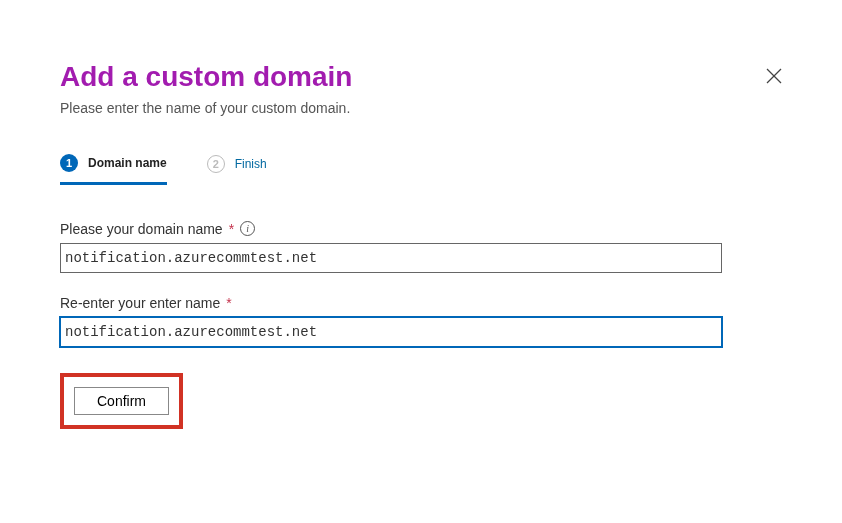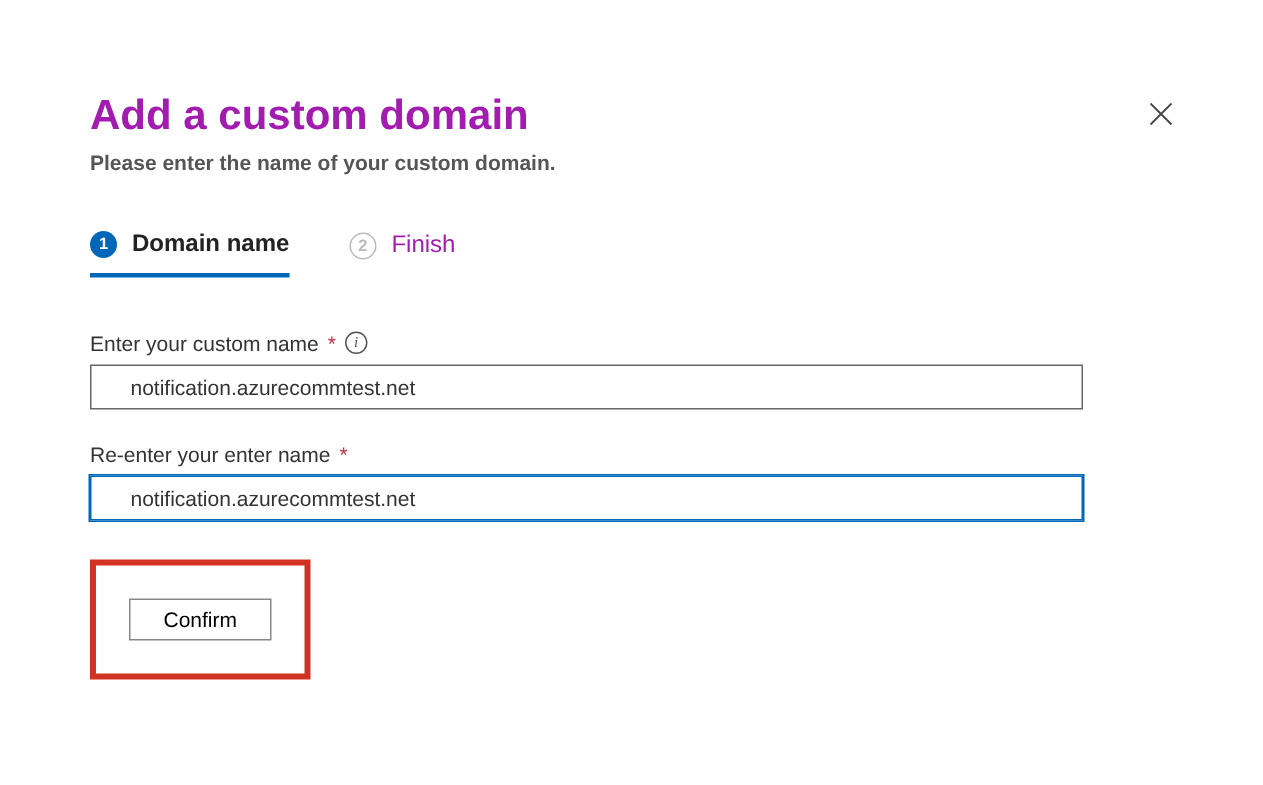--- a/index.html
+++ b/index.html
@@ -6,40 +6,40 @@
     body {
       font-family: "Segoe UI", -apple-system, sans-serif;
       background: #fff;
       width: 842px;
       height: 523px;
       padding: 60px 60px 0 60px;
       position: relative;
     }
     .header-row { display: flex; justify-content: space-between; align-items: flex-start; }
     .title { font-size: 28px; font-weight: 600; color: #a21caf; line-height: 1.2; }
-    .subtitle { font-size: 14px; color: #555; margin-top: 6px; font-weight: bold; }
+    .subtitle { font-size: 14px; color: #555; margin-top: 6px; }
     .close-icon { width:16px; height:16px; cursor:pointer; margin-top:8px; }
     .close-icon svg { stroke:#444; stroke-width:1.2; }
     .wizard { display:flex; gap:40px; margin-top:38px; border-bottom:0; }
     .step { display:flex; align-items:center; gap:10px; padding-bottom:10px; cursor:pointer; }
     .step.active { border-bottom:3px solid #0067b8; }
     .step-badge { width:18px; height:18px; border-radius:50%; display:flex; align-items:center; justify-content:center; font-size:11px; font-weight:600; }
     .step.active .step-badge { background:#0067b8; color:#fff; }
     .step.inactive .step-badge { border:1.5px solid #bbb; color:#bbb; }
-    .step-label { font-size:16px; }
+    .step-label { font-size:12px; }
     .step.active .step-label { font-weight:600; color:#222; }
-    .step.inactive .step-label { color:#a21caf; }
+    .step.inactive .step-label { color:#0369a1; }
     .form { margin-top:36px; }
     .field-block { margin-bottom:22px; }
     .field-label-row { display:flex; align-items:center; gap:6px; margin-bottom:6px; font-size:14px; color:#333; }
     .req { color:#c4314b; }
     .info-icon { width:15px; height:15px; border:1px solid #555; border-radius:50%; display:inline-flex; align-items:center; justify-content:center; font-size:10px; font-style:italic; font-family:serif; color:#555; cursor:pointer; }
-    .text-input { width:662px; height:30px; border:1px solid #666; padding:4px 26px; font-size:14px; color:#333; font-family:Liberation Sans, sans-serif; }
+    .text-input { width:662px; height:30px; border:1px solid #666; padding:4px 4px; font-size:14px; color:#333; font-family:Liberation Mono, monospace; }
     .text-input.focused { border:1px solid #0067b8; outline:1px solid #0067b8; }
-    .confirm-wrap { display:inline-block; border:4px solid #d13224; padding:22px; margin-top:4px; }
+    .confirm-wrap { display:inline-block; border:4px solid #d13224; padding:10px; margin-top:4px; }
     .confirm-btn { background:#fff; border:1px solid #888; padding:5px 22px; font-size:14px; cursor:pointer; font-family:inherit; }
   </style>
 </head>
 <body>
 
 <div class="header-row">
   <div>
     <h1 class="title">Add a custom domain</h1>
     <p class="subtitle">Please enter the name of your custom domain.</p>
   </div>
@@ -58,21 +58,21 @@
   </div>
   <div class="step inactive">
     <span class="step-badge">2</span>
     <span class="step-label">Finish</span>
   </div>
 </div>
 
 <div class="form">
   <div class="field-block">
     <div class="field-label-row">
-      <span>Enter your custom name</span>
+      <span>Please your domain name</span>
       <span class="req">*</span>
       <span class="info-icon">i</span>
     </div>
     <input type="text" class="text-input" value="notification.azurecommtest.net" style="">
   </div>
 
   <div class="field-block">
     <div class="field-label-row">
       <span>Re-enter your enter name</span>
       <span class="req">*</span>

